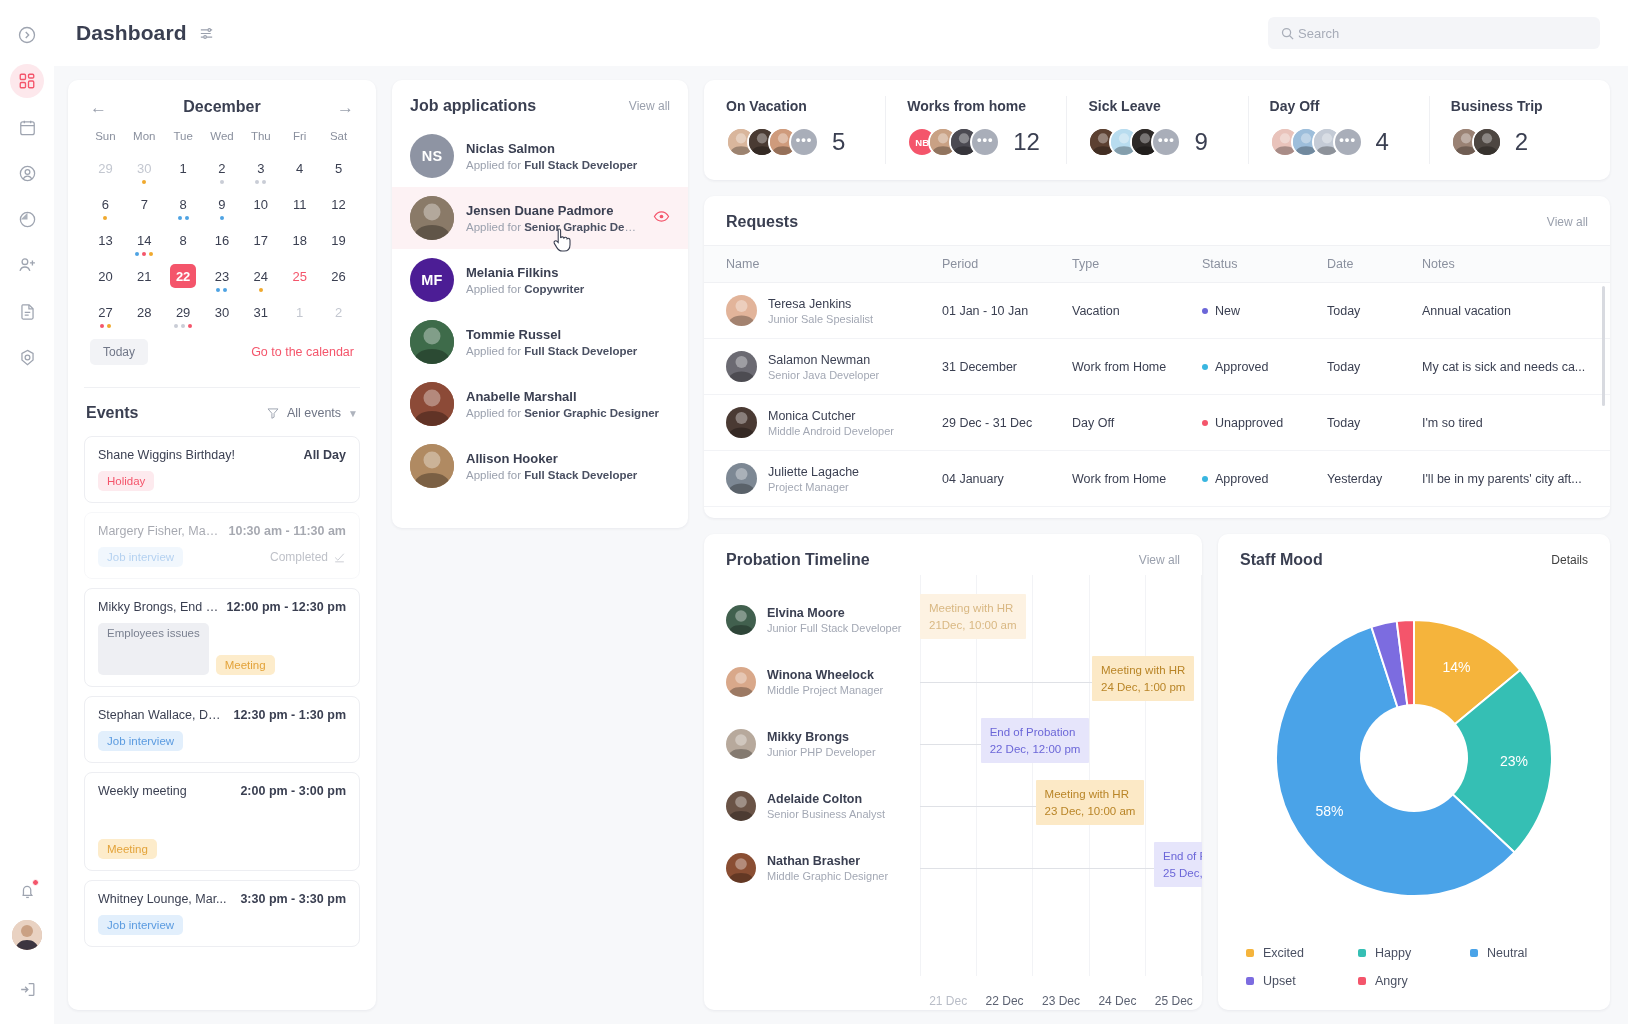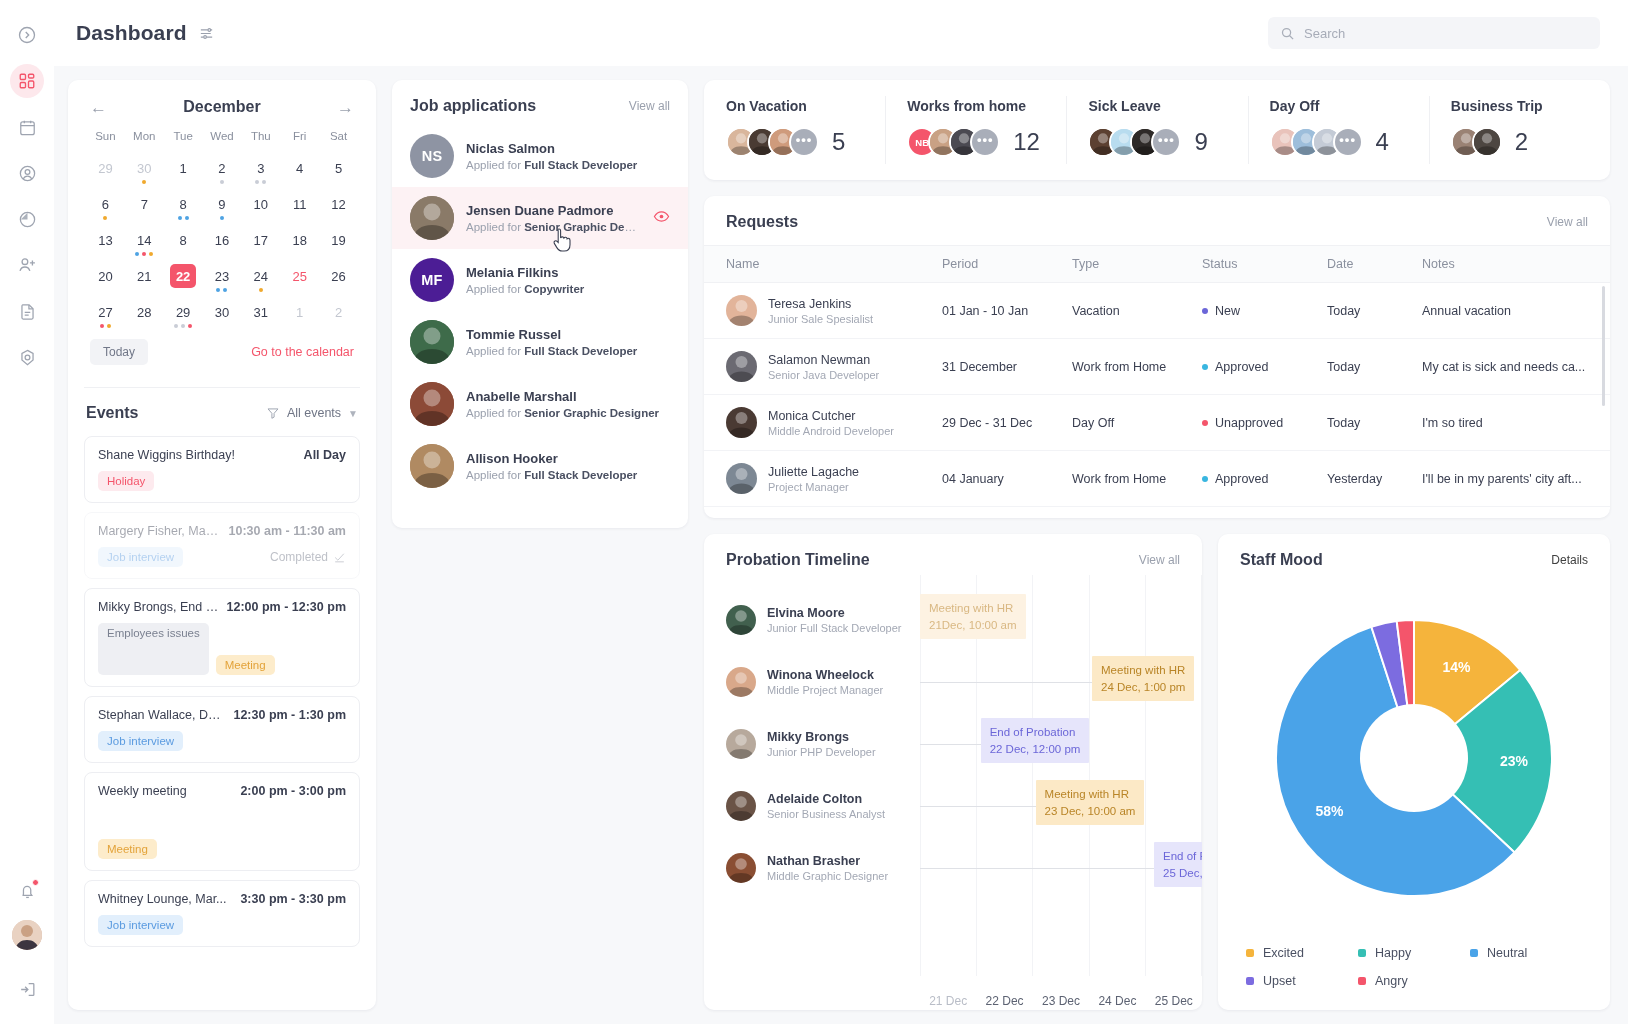--- a/index.html
+++ b/index.html
@@ -41,21 +41,21 @@
   .main { flex: 1 1 auto; height: 1024px; background: #f7f8fa; display:flex; flex-direction: column; }
   .topbar {
     height: 66px; background: #fff; display:flex; align-items:center;
     padding: 0 28px 0 22px; flex: 0 0 66px;
   }
   .page-title { font-size: 21px; font-weight: 700; color: #3a3f51; letter-spacing: .1px; }
   .title-tune { margin-left: 11px; color: #9aa0ad; display:flex; align-items:center; }
   .topbar-spacer { flex: 1 1 auto; }
   .search {
     width: 332px; height: 32px; background: #f4f5f8; border-radius: 6px;
-    display: flex; align-items: center; padding: 0 12px; gap: 9px;
+    display: flex; align-items: center; padding: 0 12px; gap: 3px;
   }
   .search svg { color: #a9aeb9; flex: 0 0 auto; }
   .search input {
     border: none; background: transparent; outline: none; width: 100%;
     font-size: 13px; color: #5d6374; font-family: "Liberation Sans", sans-serif;
   }
   .search input::placeholder { color: #a7acb8; }
 
   .content { flex: 1 1 auto; padding: 14px 18px 14px 14px; display: flex; gap: 16px; overflow: hidden; }
 
@@ -221,21 +221,21 @@
   .mood-title { font-size: 16px; font-weight: 700; color:#3a3f51; }
   .mood-details { font-size: 12px; color:#404040; cursor:pointer; }
   .donut-wrap { flex:1 1 auto; display:flex; align-items:center; justify-content:center; position:relative; }
   .donut { position: relative; width: 292px; height: 292px; }
   .donut svg { display:block; transform: rotate(-90deg); }
   .donut-hole {
     position:absolute; left:50%; top:50%; transform: translate(-50%,-50%);
     width: 108px; height: 108px; background:#fff; border-radius:50%;
   }
   .slice-label {
-    position:absolute; color:#fff; font-size: 14px; font-weight: 700;
+    position:absolute; color:#fff; font-size: 14px; font-weight: 400;
     transform: translate(-50%,-50%);
   }
   .mood-legend { padding: 0 28px 22px; display:grid; grid-template-columns: repeat(3, 1fr); row-gap: 14px; }
   .lg { display:flex; align-items:center; gap: 9px; font-size: 12.5px; color:#4a5062; }
   .lg i { width: 8px; height: 8px; border-radius: 2px; display:block; }
 </style>
 </head>
 <body>
 
 <div class="app">

